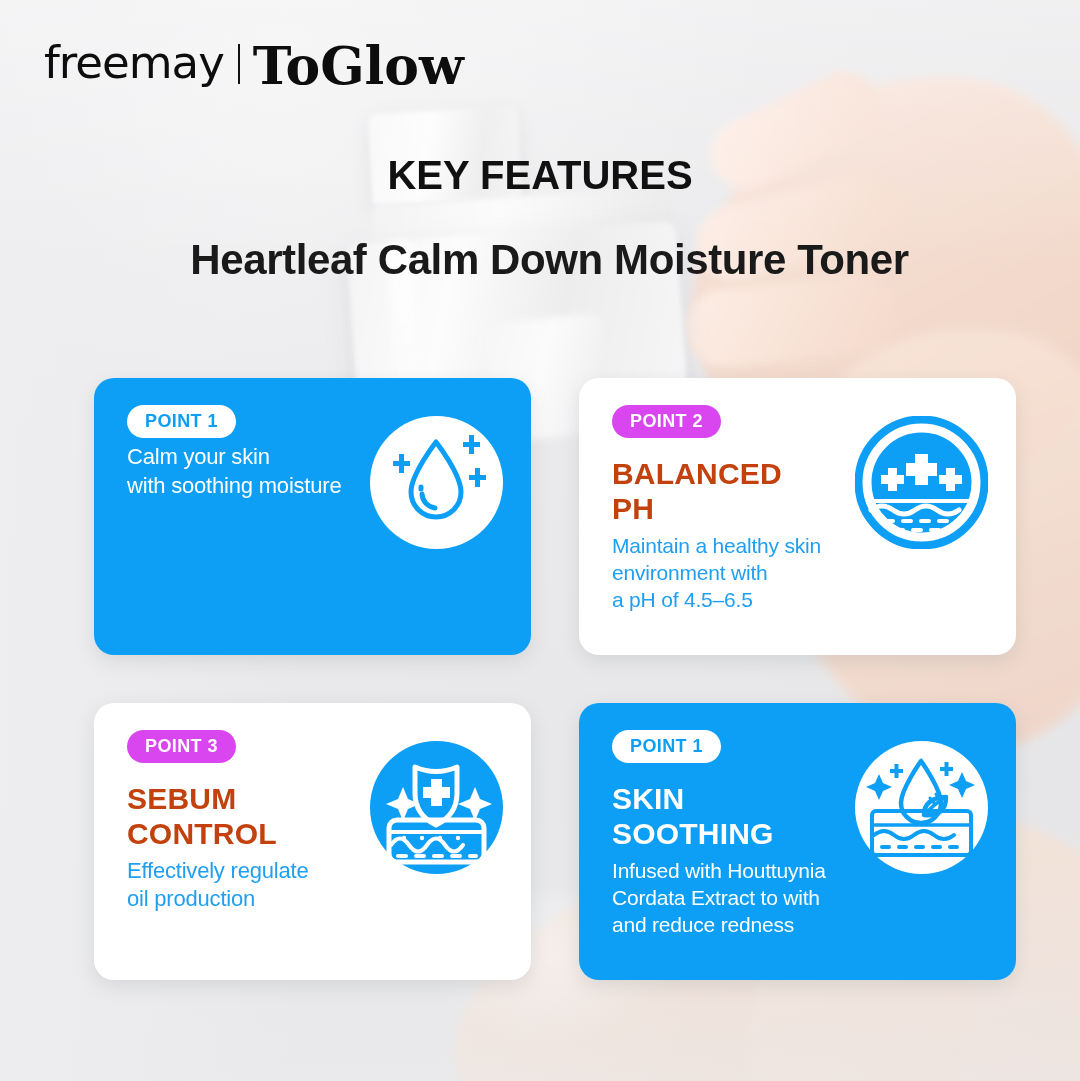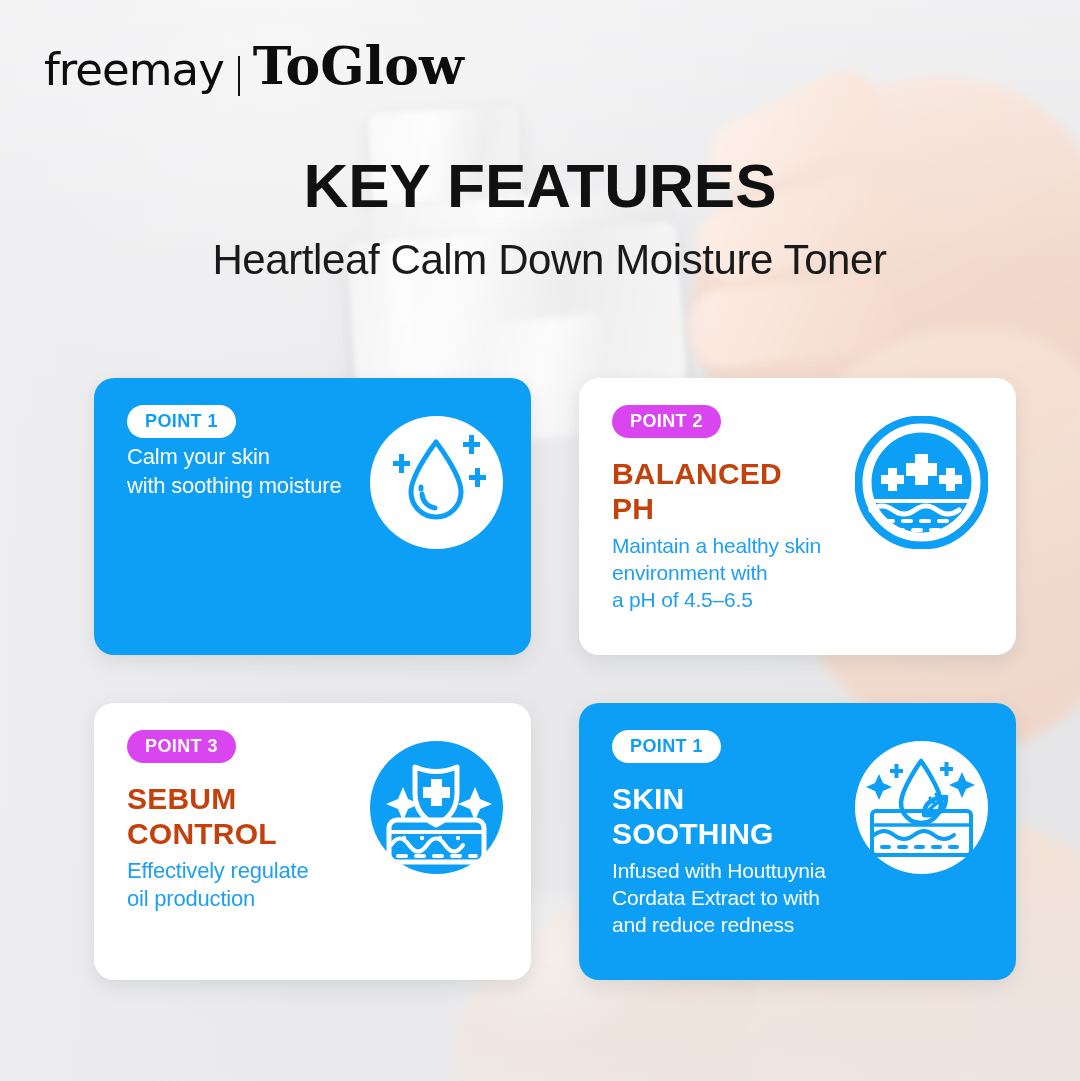--- a/index.html
+++ b/index.html
@@ -53,32 +53,32 @@
   .arm2{position:absolute;right:-90px;bottom:-150px;width:420px;height:420px;
       background:linear-gradient(160deg,#f7e5d9,#f0d7c8);border-radius:44% 56% 50% 50% / 55% 45% 55% 45%;
       filter:blur(6px);opacity:.9;}
   .palm{position:absolute;left:430px;bottom:-30px;width:300px;height:220px;
       background:radial-gradient(60% 60% at 40% 30%, rgba(255,255,255,.55), rgba(255,255,255,0) 70%);
       filter:blur(6px);}
   .bg-left-fade{position:absolute;left:0;top:0;width:300px;height:1081px;
       background:linear-gradient(90deg,#eeeef0 0%,rgba(238,238,240,.0) 100%);}
 
   
-  .logo{position:absolute;left:44px;top:40px;z-index:5;display:flex;align-items:flex-end;}
+  .logo{position:absolute;left:44px;top:40px;z-index:5;display:flex;align-items:flex-start;}
   .logo-main{font-size:45px;letter-spacing:-1px;color:#0d0d0d;font-weight:400;
       font-family:"DejaVu Sans","Liberation Sans",sans-serif;line-height:1;}
   .logo-div{display:inline-block;width:2px;height:40px;background:#111;margin:0 13px 0 14px;position:relative;top:4px;}
   .logo-sub{font-family:"DejaVu Serif","Liberation Serif",serif;font-weight:700;font-size:52px;color:#0d0d0d;line-height:1;}
 
   
   .headline{position:absolute;left:0;right:0;top:155px;text-align:center;z-index:5;
-      font-size:62px;font-weight:700;letter-spacing:0px;color:#111;line-height:1;
+      font-size:40px;font-weight:700;letter-spacing:0px;color:#111;line-height:1;
       font-family:"Liberation Sans","DejaVu Sans",sans-serif;}
   .subhead{position:absolute;left:0;right:0;top:237px;text-align:center;z-index:5;
-      font-size:42px;font-weight:400;color:#1a1a1a;letter-spacing:-.4px;line-height:1.1;padding-left:19px;}
+      font-size:42px;font-weight:700;color:#1a1a1a;letter-spacing:-.4px;line-height:1.1;padding-left:19px;}
 
   
   .grid{position:absolute;left:94px;top:378px;width:892px;z-index:6;
         display:grid;grid-template-columns:437px 437px;grid-gap:18px;gap:48px;}
   .card{position:relative;border-radius:20px;padding:27px 30px 22px 33px;height:277px;box-sizing:border-box;
         box-shadow:0 6px 18px rgba(120,125,135,.18);overflow:hidden;}
   .card.blue{background:#0d9ff5;}
   .card.white{background:#ffffff;}
   .badge{display:inline-block;border-radius:999px;padding:7px 18px 8px;font-size:18px;font-weight:700;letter-spacing:.4px;line-height:1;}
   .card.blue .badge{background:#fff;color:#0d9ff5;}

